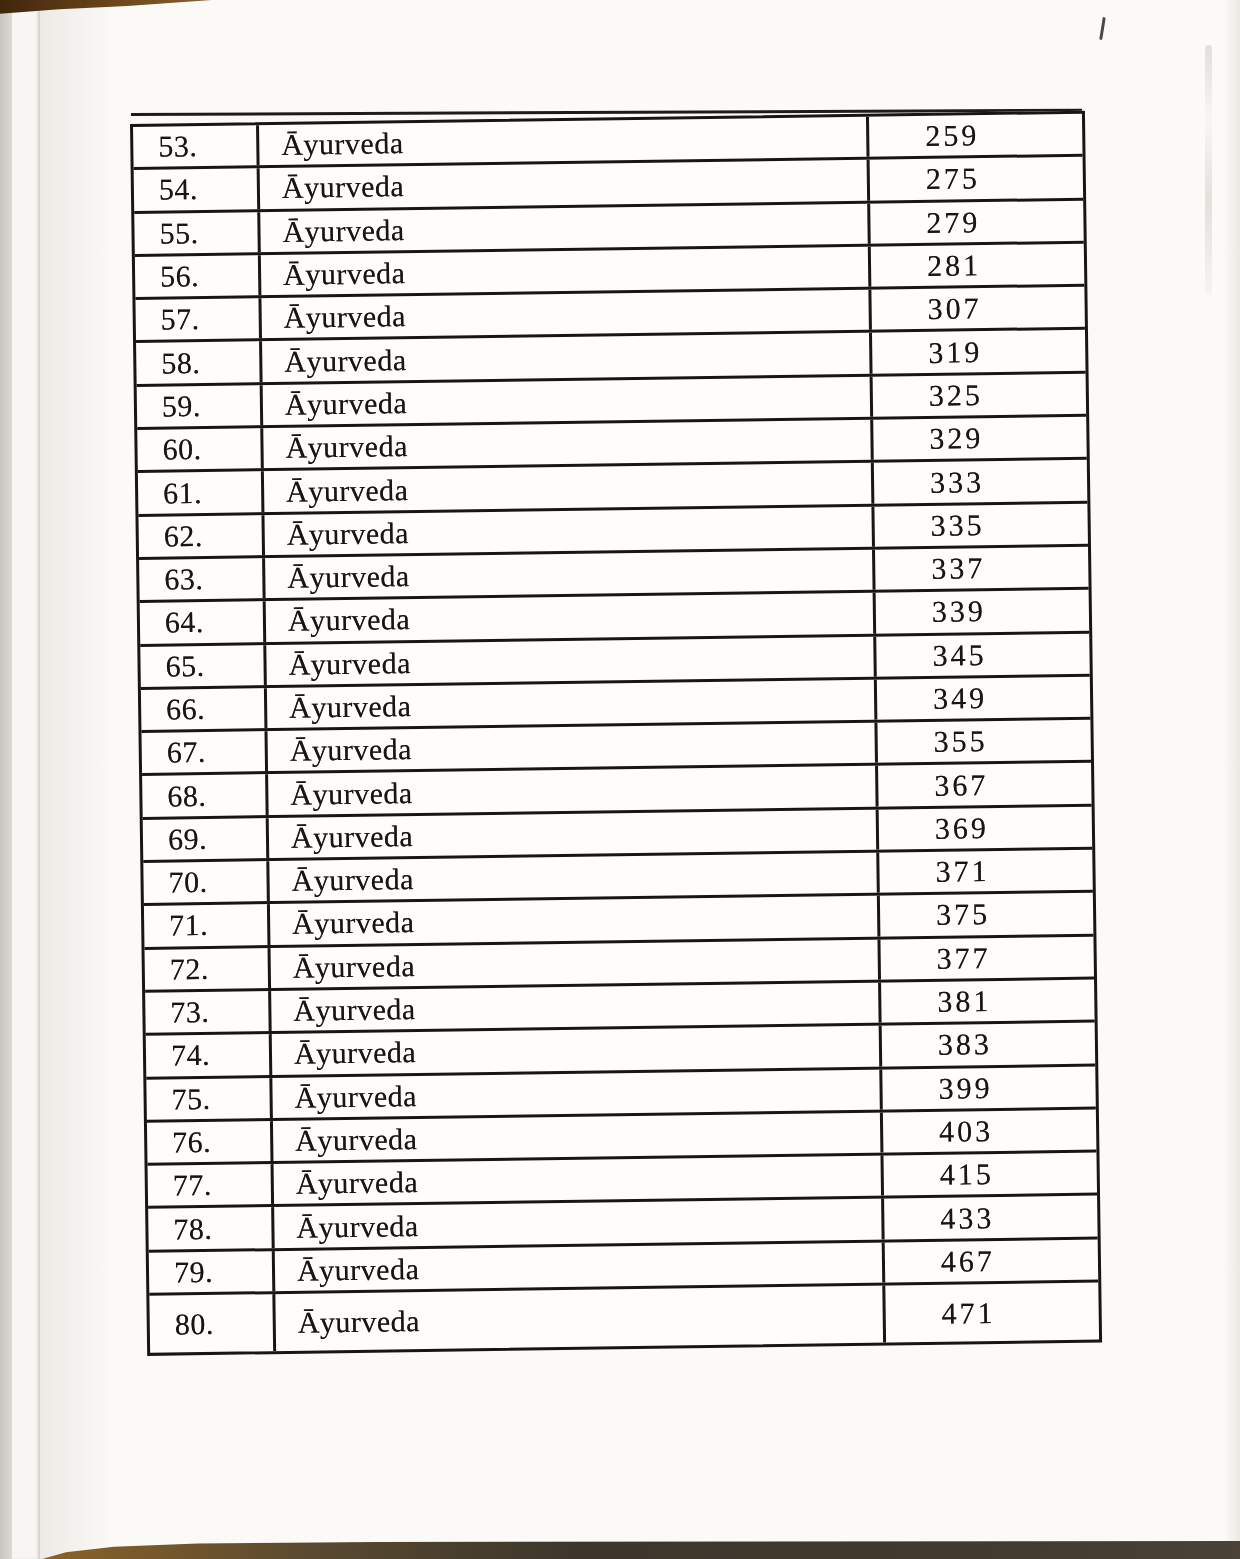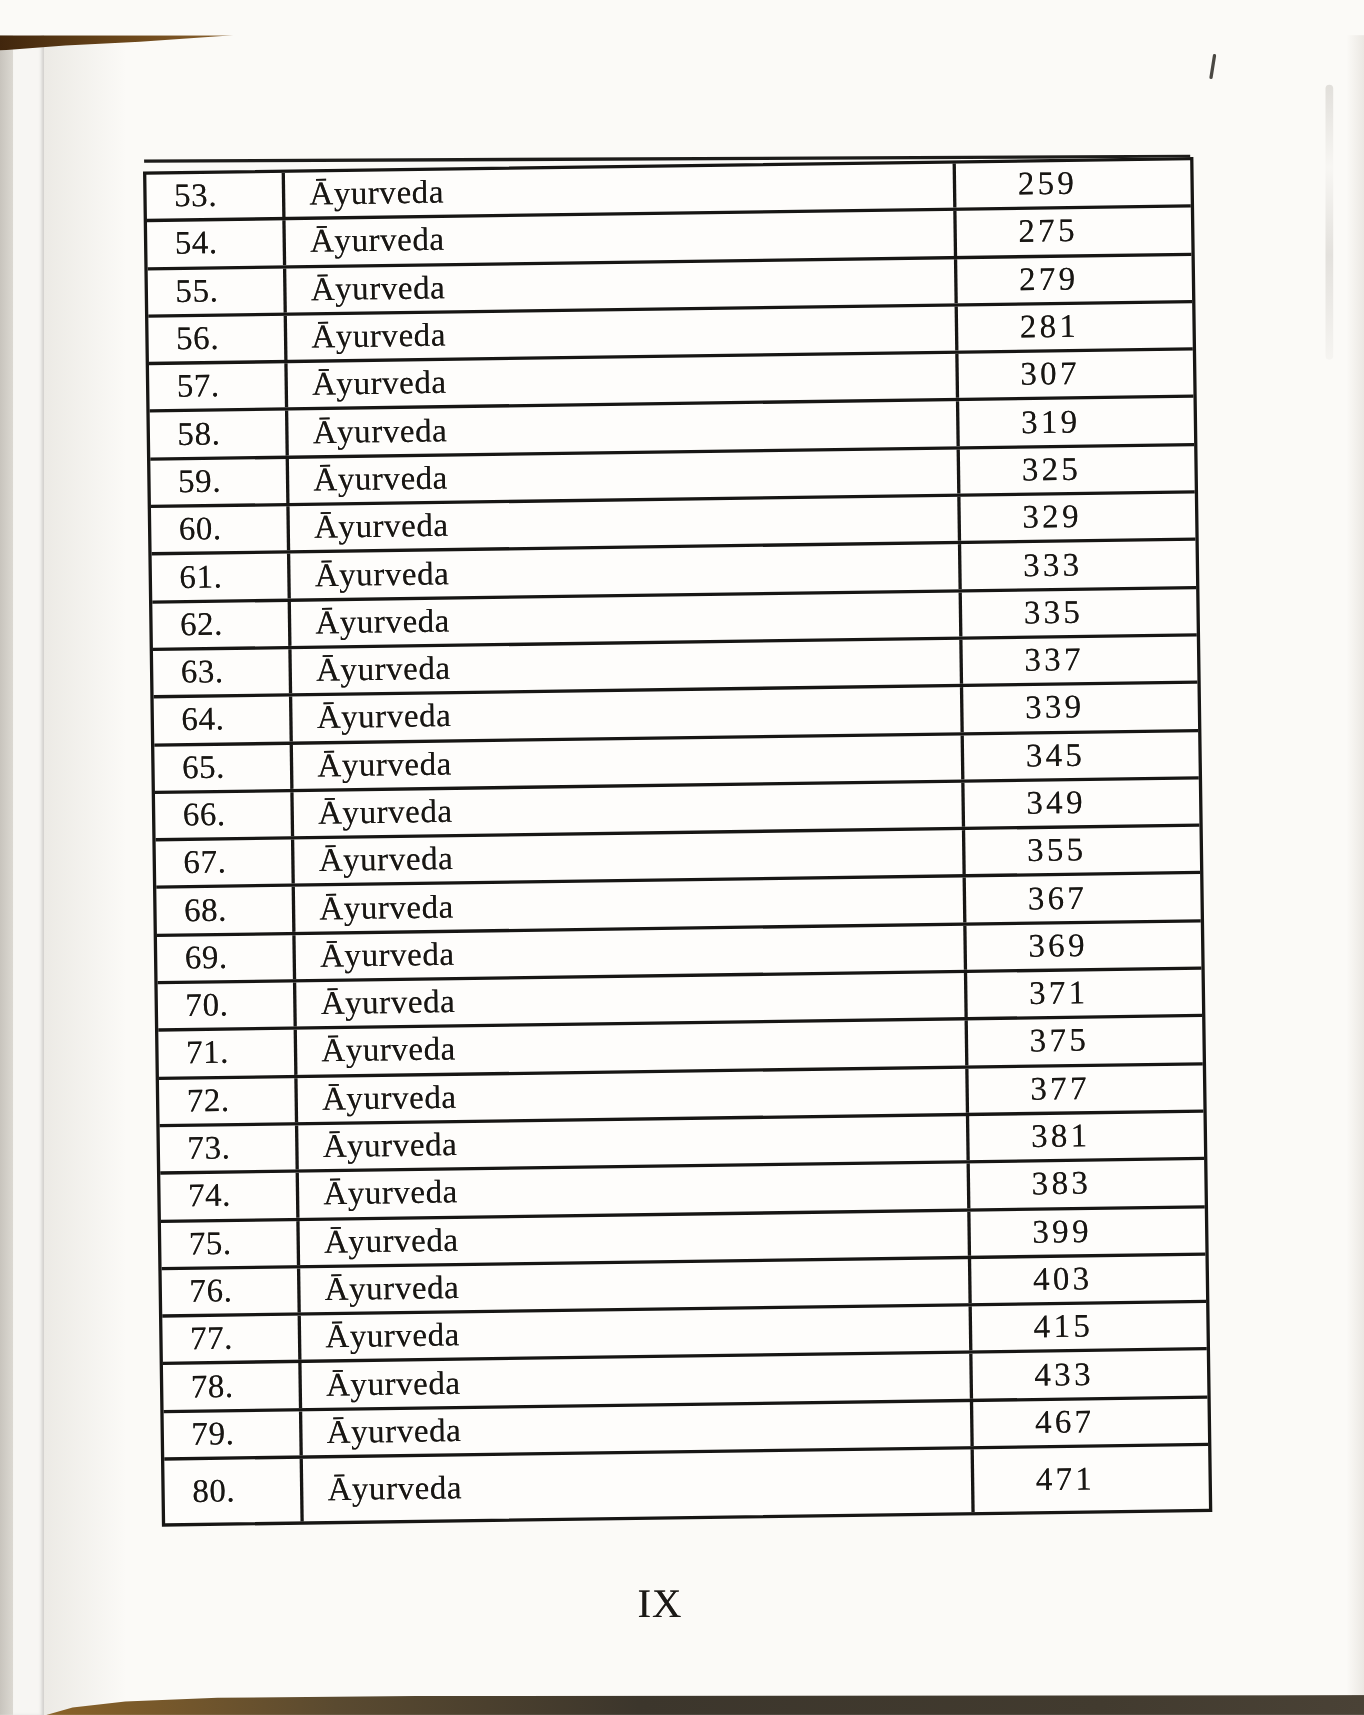--- a/index.html
+++ b/index.html
@@ -1,21 +1,21 @@
 <!DOCTYPE html>
 <html><head>
 <meta charset="utf-8">
 <style>
   html,body { margin:0; padding:0; }
   body {
     width:1240px; height:1559px; position:relative; overflow:hidden;
     background:#fbfaf7;
     font-family:"Liberation Serif","DejaVu Serif",serif;
   }
-  .page { position:absolute; inset:0;margin-top:32px; }
+  .page { position:absolute; inset:0; }
 
   
   .edge-left-dark  { position:absolute; left:0; top:0; width:12px; height:100%;
     background:linear-gradient(to right,#c8c4bd,#dcd9d2); }
   .edge-left-band  { position:absolute; left:12px; top:0; width:28px; height:100%;
     background:#f7f6f3; box-shadow: inset -3px 0 3px -1px rgba(90,85,78,.25); }
   .edge-left-fade  { position:absolute; left:40px; top:0; width:75px; height:100%;
     background:linear-gradient(to right,#eceae5,#fbfaf7); }
   .edge-right-fade { position:absolute; right:0; top:0; width:16px; height:100%;
     background:linear-gradient(to left,#ebe8e3,rgba(235,232,227,0)); }
@@ -219,16 +219,15 @@
         <div class="cell c-title">Āyurveda</div>
         <div class="cell c-page">467</div>
       </div>
       <div class="row">
         <div class="cell c-serial">80.</div>
         <div class="cell c-title">Āyurveda</div>
         <div class="cell c-page">471</div>
       </div>
     </div>
 
-  <div class="footer-folio">IX</div>
 
   <div class="edge-bottom"></div>
 </div>
 
 </body></html>

